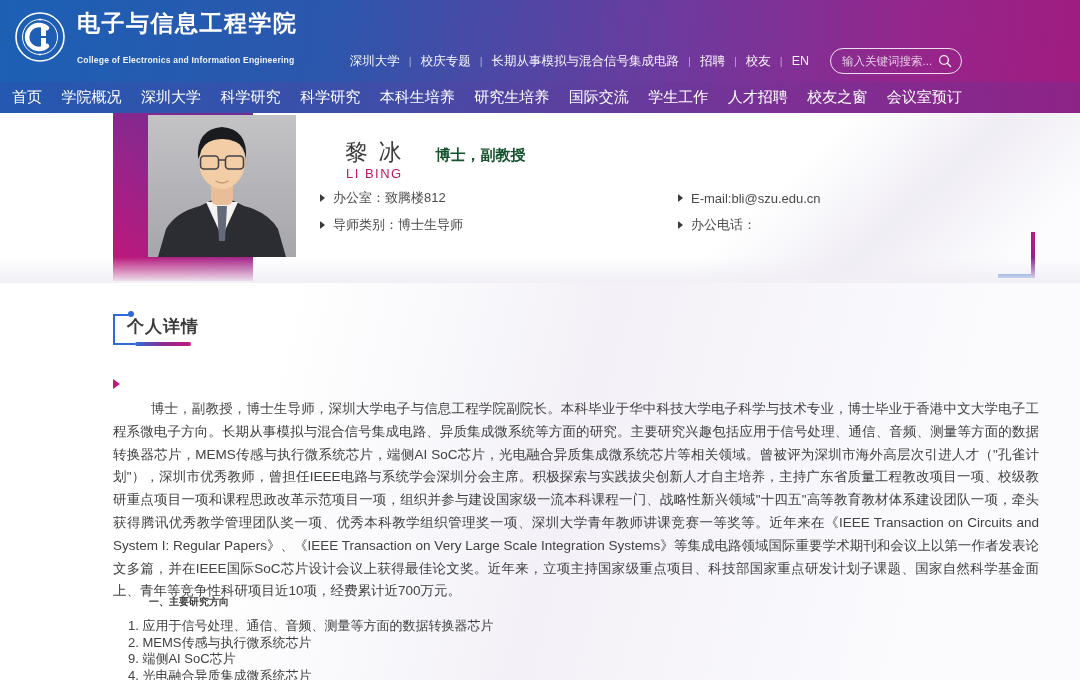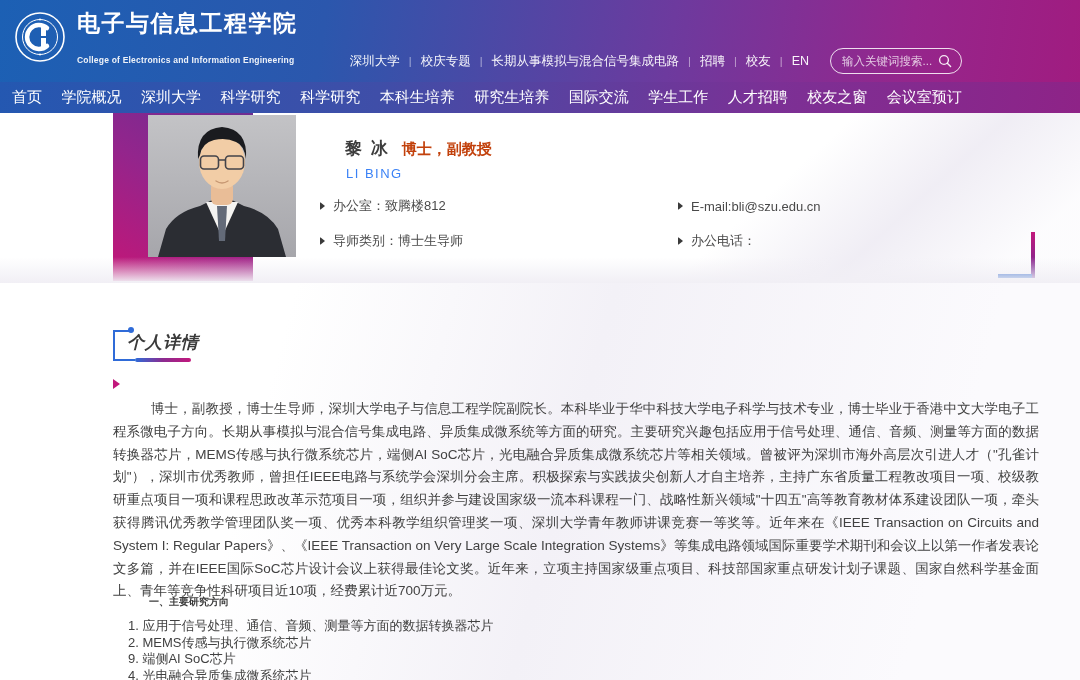--- a/index.html
+++ b/index.html
@@ -35,37 +35,37 @@
   .banner { position:relative; height:170px; background:#fff; overflow:hidden; }
   .banner-diag1 { position:absolute; right:-40px; top:0; width:430px; height:200px;
     background:linear-gradient(115deg, rgba(236,233,242,.0) 20%, rgba(236,233,242,.8) 50%, rgba(248,247,251,.4) 80%);
     transform:skewX(-32deg); }
   .banner-fade { position:absolute; left:0; right:0; bottom:0; height:26px;
     background:linear-gradient(to bottom, rgba(241,239,245,0), #f1eff5); }
   .photo-grad { position:absolute; left:113px; top:0; width:140px; height:168px;
     background:linear-gradient(210deg,#6e2d92 0%,#93258c 45%,#c41677 100%); }
   .photo { position:absolute; left:148px; top:2px; width:148px; height:142px; box-shadow:0 0 0 0 transparent; }
   .name-row { position:absolute; left:345px; top:24px; display:flex; align-items:baseline; }
-  .name-zh { font-size:17px; font-weight:bold; color:#3c3c3c; letter-spacing:2px; }
-  .name-title { margin-left:12px; font-size:15px; font-weight:bold; color:#c2410c; }
-  .name-en { position:absolute; left:346px; top:53px; font-size:13px; color:#3b82f6; letter-spacing:1.5px; }
-  .fields { position:absolute; left:320px; top:84px; width:640px; display:grid;
-    grid-template-columns:358px 1fr; row-gap:17px; }
+  .name-zh { font-size:23px; font-weight:normal; color:#3c3c3c; letter-spacing:2px; }
+  .name-title { margin-left:32px; font-size:15px; font-weight:bold; color:#14532d; }
+  .name-en { position:absolute; left:346px; top:53px; font-size:13px; color:#be185d; letter-spacing:1.5px; }
+  .fields { position:absolute; left:320px; top:76px; width:640px; display:grid;
+    grid-template-columns:358px 1fr; row-gap:9px; }
   .field { display:flex; align-items:center; font-size:13px; color:#4a4a4a; }
   .f-bullet { width:0; height:0; border-left:5px solid #3a3a3a; border-top:4px solid transparent;
     border-bottom:4px solid transparent; margin-right:8px; border-radius:1px; }
   .corner-deco { position:absolute; right:45px; top:119px; width:38px; height:46px; }
   .cd-v { position:absolute; right:0; top:0; width:4px; height:46px;
     background:linear-gradient(#c2187c,#6a2d96); }
   .cd-h { position:absolute; right:3px; bottom:0; width:34px; height:4px; background:#1d5cc8; }
 
   
   .main { position:relative; height:397px;
     background:linear-gradient(105deg,#ffffff 25%,#f3f1f7 52%,#fbfafd 85%); }
-  .section-head { position:absolute; left:113px; top:44px; padding:4px 0 0 14px;font-style:italic; }
+  .section-head { position:absolute; left:113px; top:28px; padding:4px 0 0 14px; }
   .sh-vline { position:absolute; left:0; top:3px; width:2px; height:29px; background:#2f6bd8; }
   .sh-tline { position:absolute; left:0; top:3px; width:16px; height:2px; background:#2f6bd8; }
   .sh-dot { position:absolute; left:15px; top:0; width:6px; height:6px; border-radius:50%; background:#2f6bd8; }
   .sh-text { font-size:17px; font-weight:bold; color:#3a3a3a; letter-spacing:1px; }
   .sh-underline { display:flex; align-items:center; margin-left:-14px; margin-top:4px; }
   .ul-thin { width:22px; height:2px; background:#2f6bd8; }
   .ul-grad { width:56px; height:4px; border-radius:2px;
     background:linear-gradient(90deg,#2f6bd8,#8c2b90,#c2187c); }
   .marker { position:absolute; left:113px; top:96px; width:0; height:0;
     border-left:7px solid #c2187c; border-top:5px solid transparent; border-bottom:5px solid transparent; }

